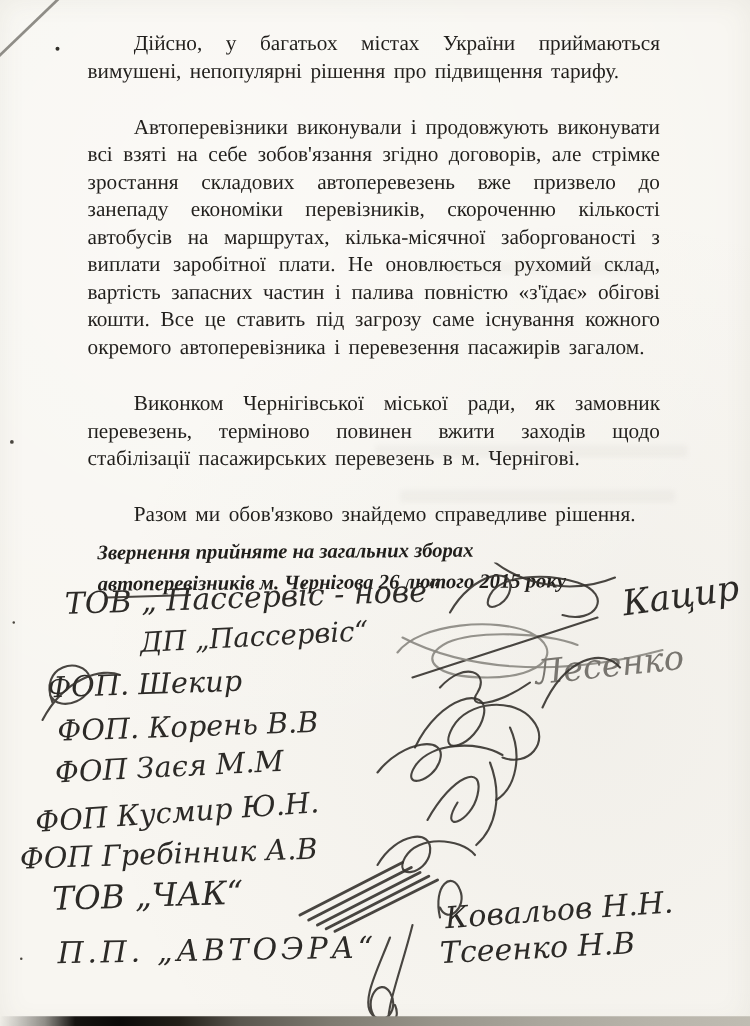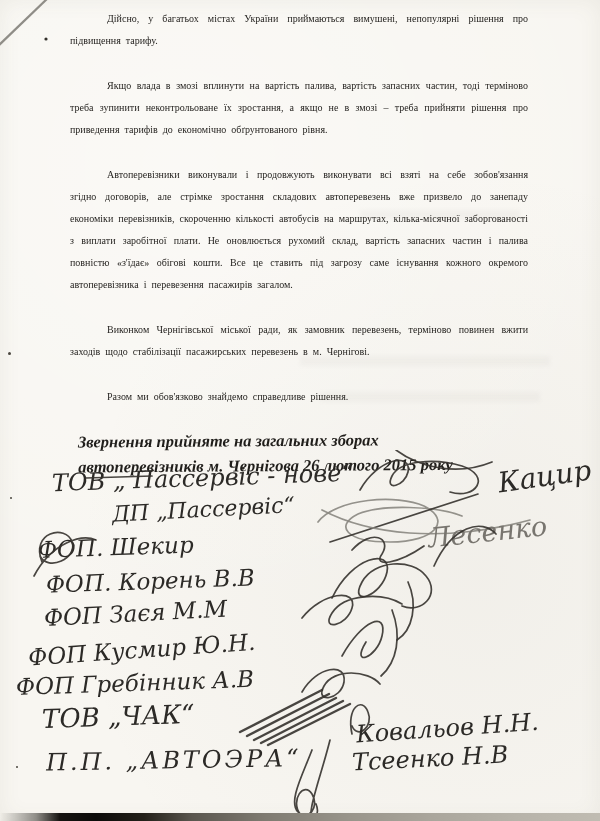--- a/index.html
+++ b/index.html
@@ -8,22 +8,22 @@
     background:#f8f6f1;
     background-image:
       radial-gradient(circle at 30% 20%, rgba(255,255,255,.35), transparent 60%),
       radial-gradient(circle at 80% 70%, rgba(120,115,100,.05), transparent 55%);
     overflow:hidden;
     box-shadow: inset 0 0 22px rgba(90,85,70,.08);
     font-family:"Liberation Serif", serif;
     color:#201e1b;
   }
   .doc-text {
-    position:absolute; top:8px; left:70px; width:458px;
-    font-size:10px; line-height:22px; text-align:justify;
+    position:absolute; top:24px; left:70px; width:458px;
+    font-size:17px; line-height:22px; text-align:justify;
   }
   .doc-text p { margin:0 0 23px 0; text-indent:37px; word-spacing:2.5px; }
   .doc-note {
     position:absolute; top:428px; left:78px; width:420px;
     font-style:italic; font-weight:bold; font-size:16.5px; line-height:25px;
     transform:rotate(-0.4deg);
   }
   
   .sig-svg { position:absolute; top:450px; left:0; }
   .hw {
@@ -51,21 +51,20 @@
     border-radius:2px;
   }
 </style>
 </head>
 <body>
 
 <div class="page">
 
   <div class="doc-text">
     <p>Дійсно, у багатьох містах України приймаються вимушені, непопулярні рішення про підвищення тарифу.</p>
-    <p>Якщо влада в змозі вплинути на вартість палива, вартість запасних частин, тоді терміново треба зупинити неконтрольоване їх зростання, а якщо не в змозі – треба прийняти рішення про приведення тарифів до економічно обґрунтованого рівня.</p>
     <p>Автоперевізники виконували і продовжують виконувати всі взяті на себе зобов'язання згідно договорів, але стрімке зростання складових автоперевезень вже призвело до занепаду економіки перевізників, скороченню кількості автобусів на маршрутах, кілька-місячної заборгованості з виплати заробітної плати. Не оновлюється рухомий склад, вартість запасних частин і палива повністю «з'їдає» обігові кошти. Все це ставить під загрозу саме існування кожного окремого автоперевізника і перевезення пасажирів загалом.</p>
     <p>Виконком Чернігівської міської ради, як замовник перевезень, терміново повинен вжити заходів щодо стабілізації пасажирських перевезень в м. Чернігові.</p>
     <p>Разом ми обов'язково знайдемо справедливе рішення.</p>
   </div>
 
   <div class="doc-note">
     <div>Звернення прийняте на загальних зборах</div>
     <div>автоперевізників м. Чернігова 26 лютого 2015 року</div>
   </div>
 

